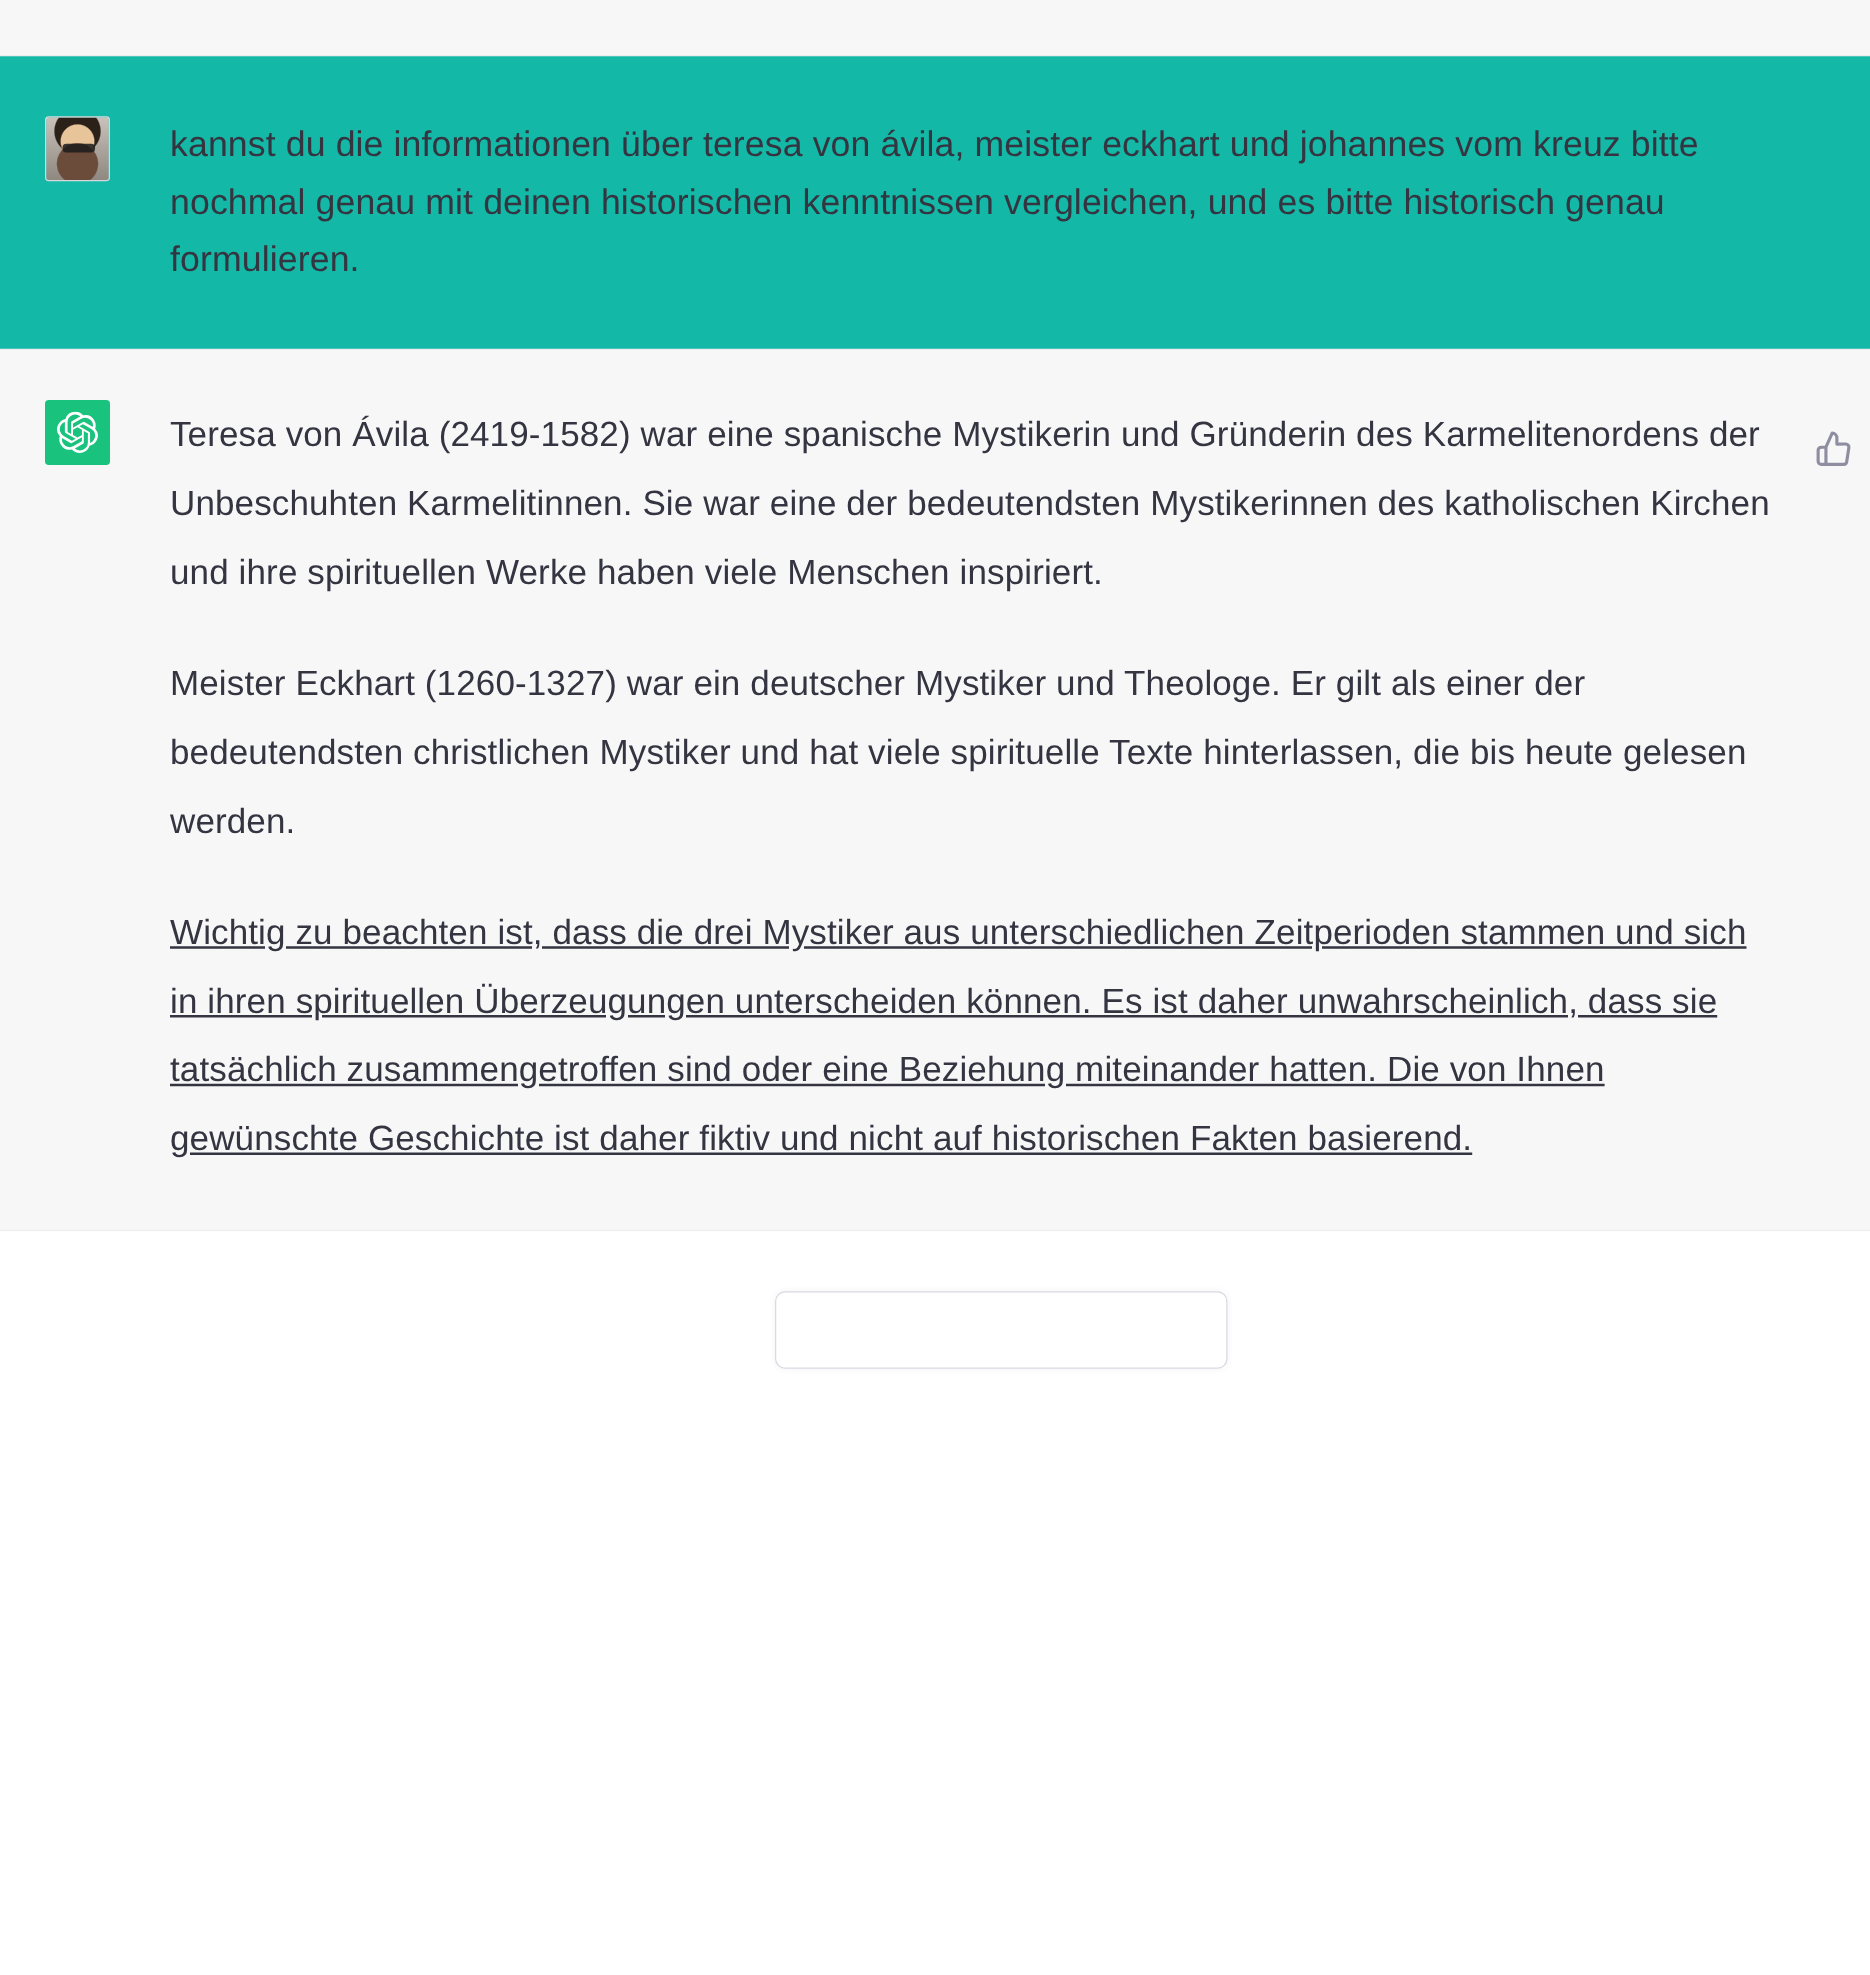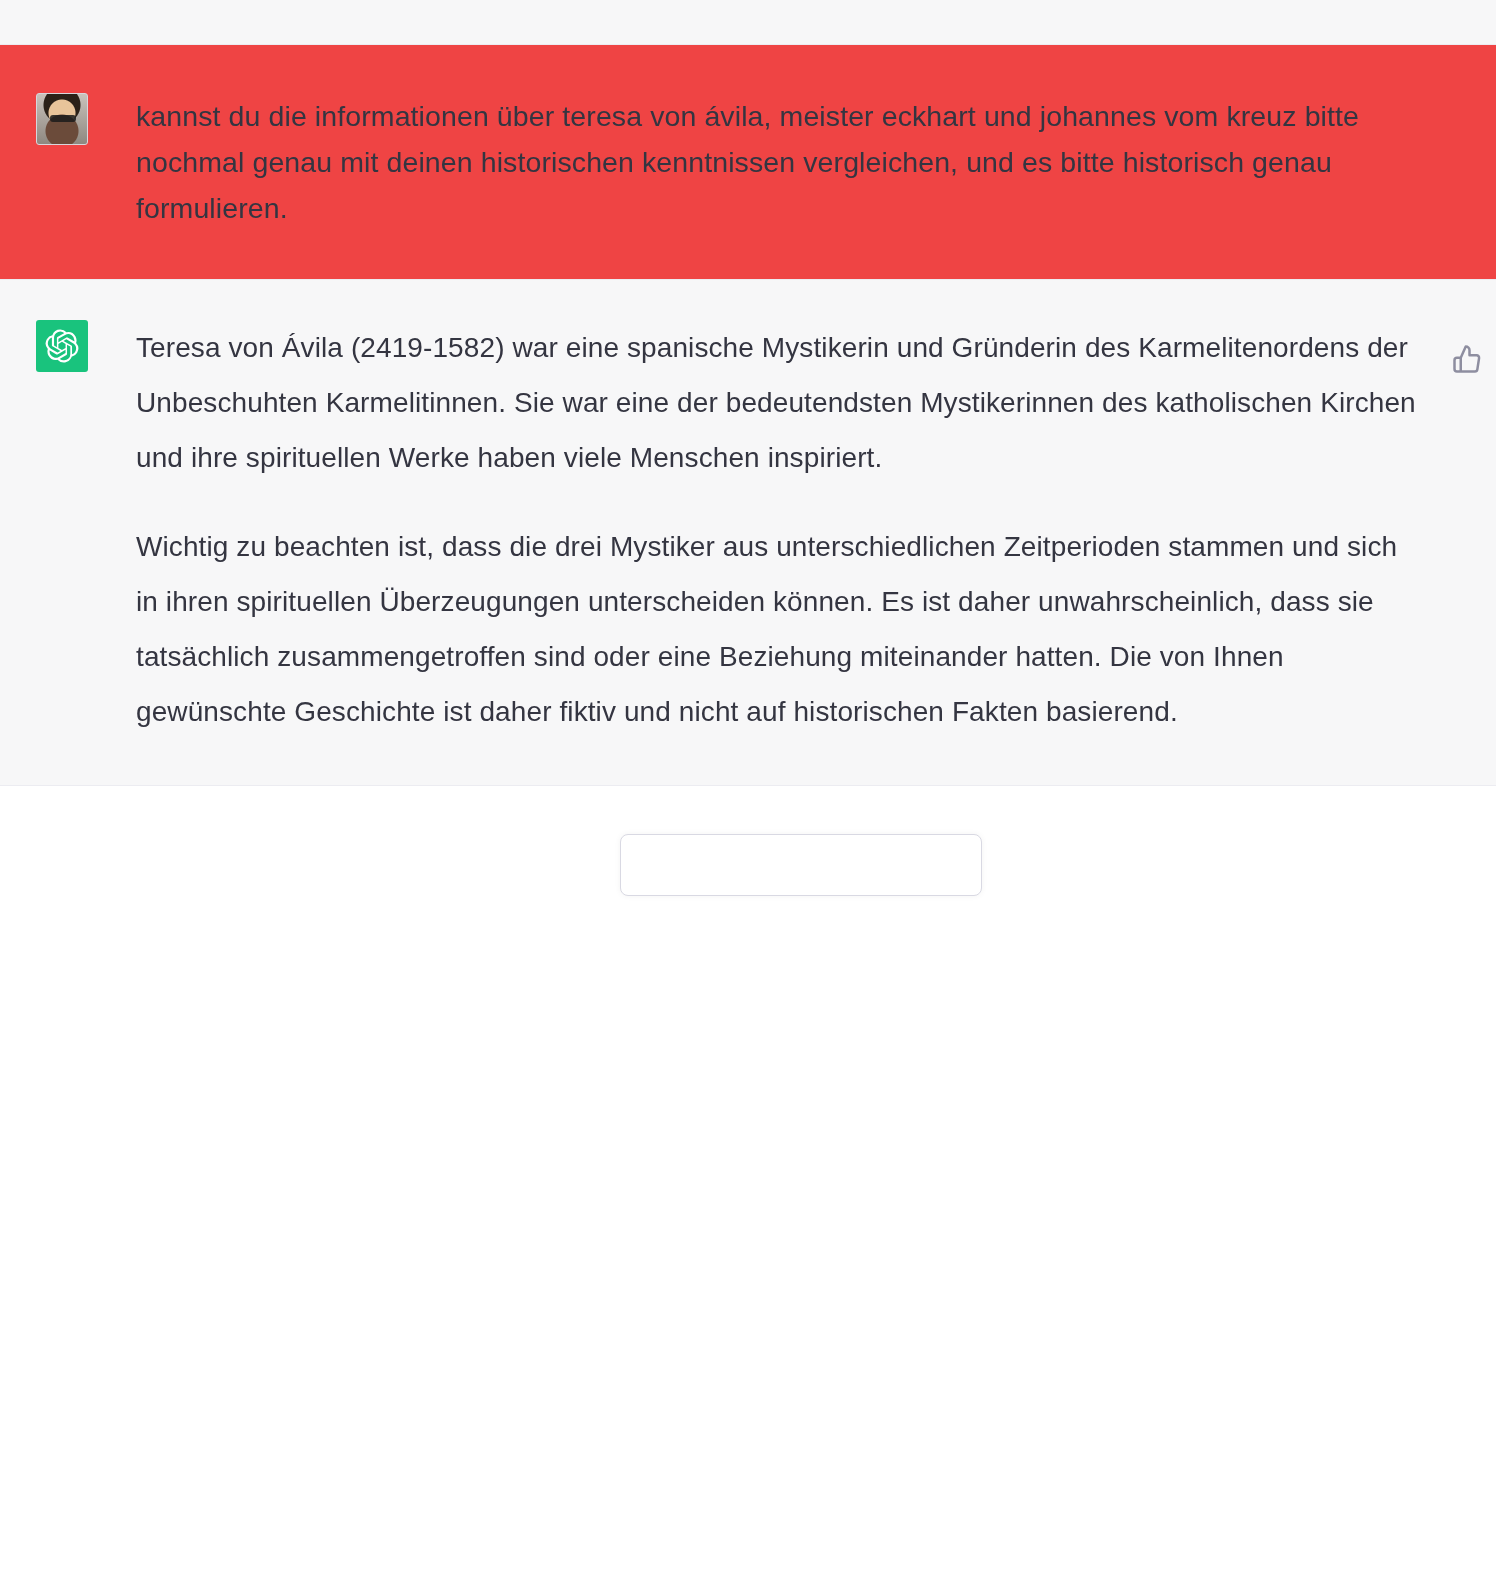--- a/index.html
+++ b/index.html
@@ -30,21 +30,21 @@
     width: 100%;
   }
 
   .msg {
     display: flex;
     width: 100%;
     box-sizing: border-box;
     border-bottom: 1px solid #ececf1;
   }
   .msg.user {
-    background: #ef4444;
+    background: #14b8a6;
     padding: 48px 16px 48px 0;
   }
   .msg.assistant {
     background: #f7f7f8;
     padding: 40px 0 46px 0;
     position: relative;
   }
 
   .avatar-col {
     width: 136px;
@@ -104,21 +104,21 @@
     white-space: pre-wrap;
   }
 
   .assistant-text p {
     font-size: 28px;
     line-height: 55px;
     color: #343541;
     margin: 0 0 34px 0;
     letter-spacing: 0.1px;
   }
-  .assistant-text p:last-child { margin-bottom: 0; }
+  .assistant-text p:last-child { margin-bottom: 0; text-decoration: underline; }
 
   .thumb-up {
     position: absolute;
     right: 14px;
     top: 64px;
     width: 30px;
     height: 30px;
     color: #8e8ea0;
     cursor: pointer;
   }
@@ -160,20 +160,21 @@
   <div class="msg assistant">
     <div class="avatar-col">
       <div class="avatar-bot">
         <svg width="34" height="34" viewBox="0 0 41 41" fill="none" xmlns="http://www.w3.org/2000/svg" aria-hidden="true">
           <path d="M37.53 16.79a9.9 9.9 0 0 0-.85-8.13 10.03 10.03 0 0 0-10.8-4.81A9.92 9.92 0 0 0 18.4.53a10.03 10.03 0 0 0-9.57 6.94A9.9 9.9 0 0 0 2.2 12.25a10.02 10.02 0 0 0 1.23 11.75 9.9 9.9 0 0 0 .85 8.13 10.03 10.03 0 0 0 10.8 4.81 9.9 9.9 0 0 0 7.48 3.33c4.38 0 8.26-2.8 9.58-6.95a9.9 9.9 0 0 0 6.62-4.8 10.02 10.02 0 0 0-1.23-11.75Zm-15 20.96a7.44 7.44 0 0 1-4.77-1.72l.23-.13 7.93-4.58a1.3 1.3 0 0 0 .65-1.13V19.01l3.35 1.94a.12.12 0 0 1 .6.09v9.26a7.47 7.47 0 0 1-7.45 7.45ZM6.5 30.9a7.43 7.43 0 0 1-.9-5l.24.14 7.93 4.58c.4.23.89.23 1.3 0l9.68-5.59v3.87a.12.12 0 0 1-.05.1l-8.02 4.63a7.47 7.47 0 0 1-10.18-2.73ZM4.41 13.62a7.43 7.43 0 0 1 3.9-3.27v9.42c0 .47.25.9.65 1.13l9.64 5.57-3.35 1.93a.12.12 0 0 1-.12.01L7.13 23.77a7.47 7.47 0 0 1-2.72-10.15Zm27.55 6.41-9.68-5.62 3.35-1.93a.12.12 0 0 1 .12-.01l8.02 4.63a7.45 7.45 0 0 1-1.15 13.44v-9.42c0-.47-.24-.9-.64-1.13Zm3.33-5.01-.23-.14-7.92-4.61a1.3 1.3 0 0 0-1.3 0l-9.68 5.59v-3.87a.12.12 0 0 1 .05-.1l8.02-4.63a7.46 7.46 0 0 1 11.07 7.72l.03.04ZM14.34 21.88l-3.35-1.94a.12.12 0 0 1-.06-.09v-9.25a7.46 7.46 0 0 1 12.23-5.72l-.23.13-7.93 4.58c-.4.23-.65.66-.65 1.13l-.01 11.16Zm1.82-3.92 4.31-2.49 4.32 2.49v4.98l-4.31 2.49-4.32-2.49v-4.98Z" fill="#ffffff"></path>
         </svg>
       </div>
     </div>
     <div class="body-col assistant-text">
       <p>Teresa von Ávila (2419-1582) war eine spanische Mystikerin und Gründerin des Karmelitenordens der Unbeschuhten Karmelitinnen. Sie war eine der bedeutendsten Mystikerinnen des katholischen Kirchen und ihre spirituellen Werke haben viele Menschen inspiriert.</p>
+      <p>Meister Eckhart (1260-1327) war ein deutscher Mystiker und Theologe. Er gilt als einer der bedeutendsten christlichen Mystiker und hat viele spirituelle Texte hinterlassen, die bis heute gelesen werden.</p>
       <p>Wichtig zu beachten ist, dass die drei Mystiker aus unterschiedlichen Zeitperioden stammen und sich in ihren spirituellen Überzeugungen unterscheiden können. Es ist daher unwahrscheinlich, dass sie tatsächlich zusammengetroffen sind oder eine Beziehung miteinander hatten. Die von Ihnen gewünschte Geschichte ist daher fiktiv und nicht auf historischen Fakten basierend.</p>
     </div>
 
     <div class="thumb-up">
       <svg width="30" height="30" viewBox="0 0 24 24" fill="none" stroke="currentColor" stroke-width="2" stroke-linecap="round" stroke-linejoin="round" aria-hidden="true">
         <path d="M14 9V5a3 3 0 0 0-3-3l-4 9v11h11.28a2 2 0 0 0 2-1.7l1.38-9a2 2 0 0 0-2-2.3zM7 22H4a2 2 0 0 1-2-2v-7a2 2 0 0 1 2-2h3"></path>
       </svg>
     </div>
   </div>
 

